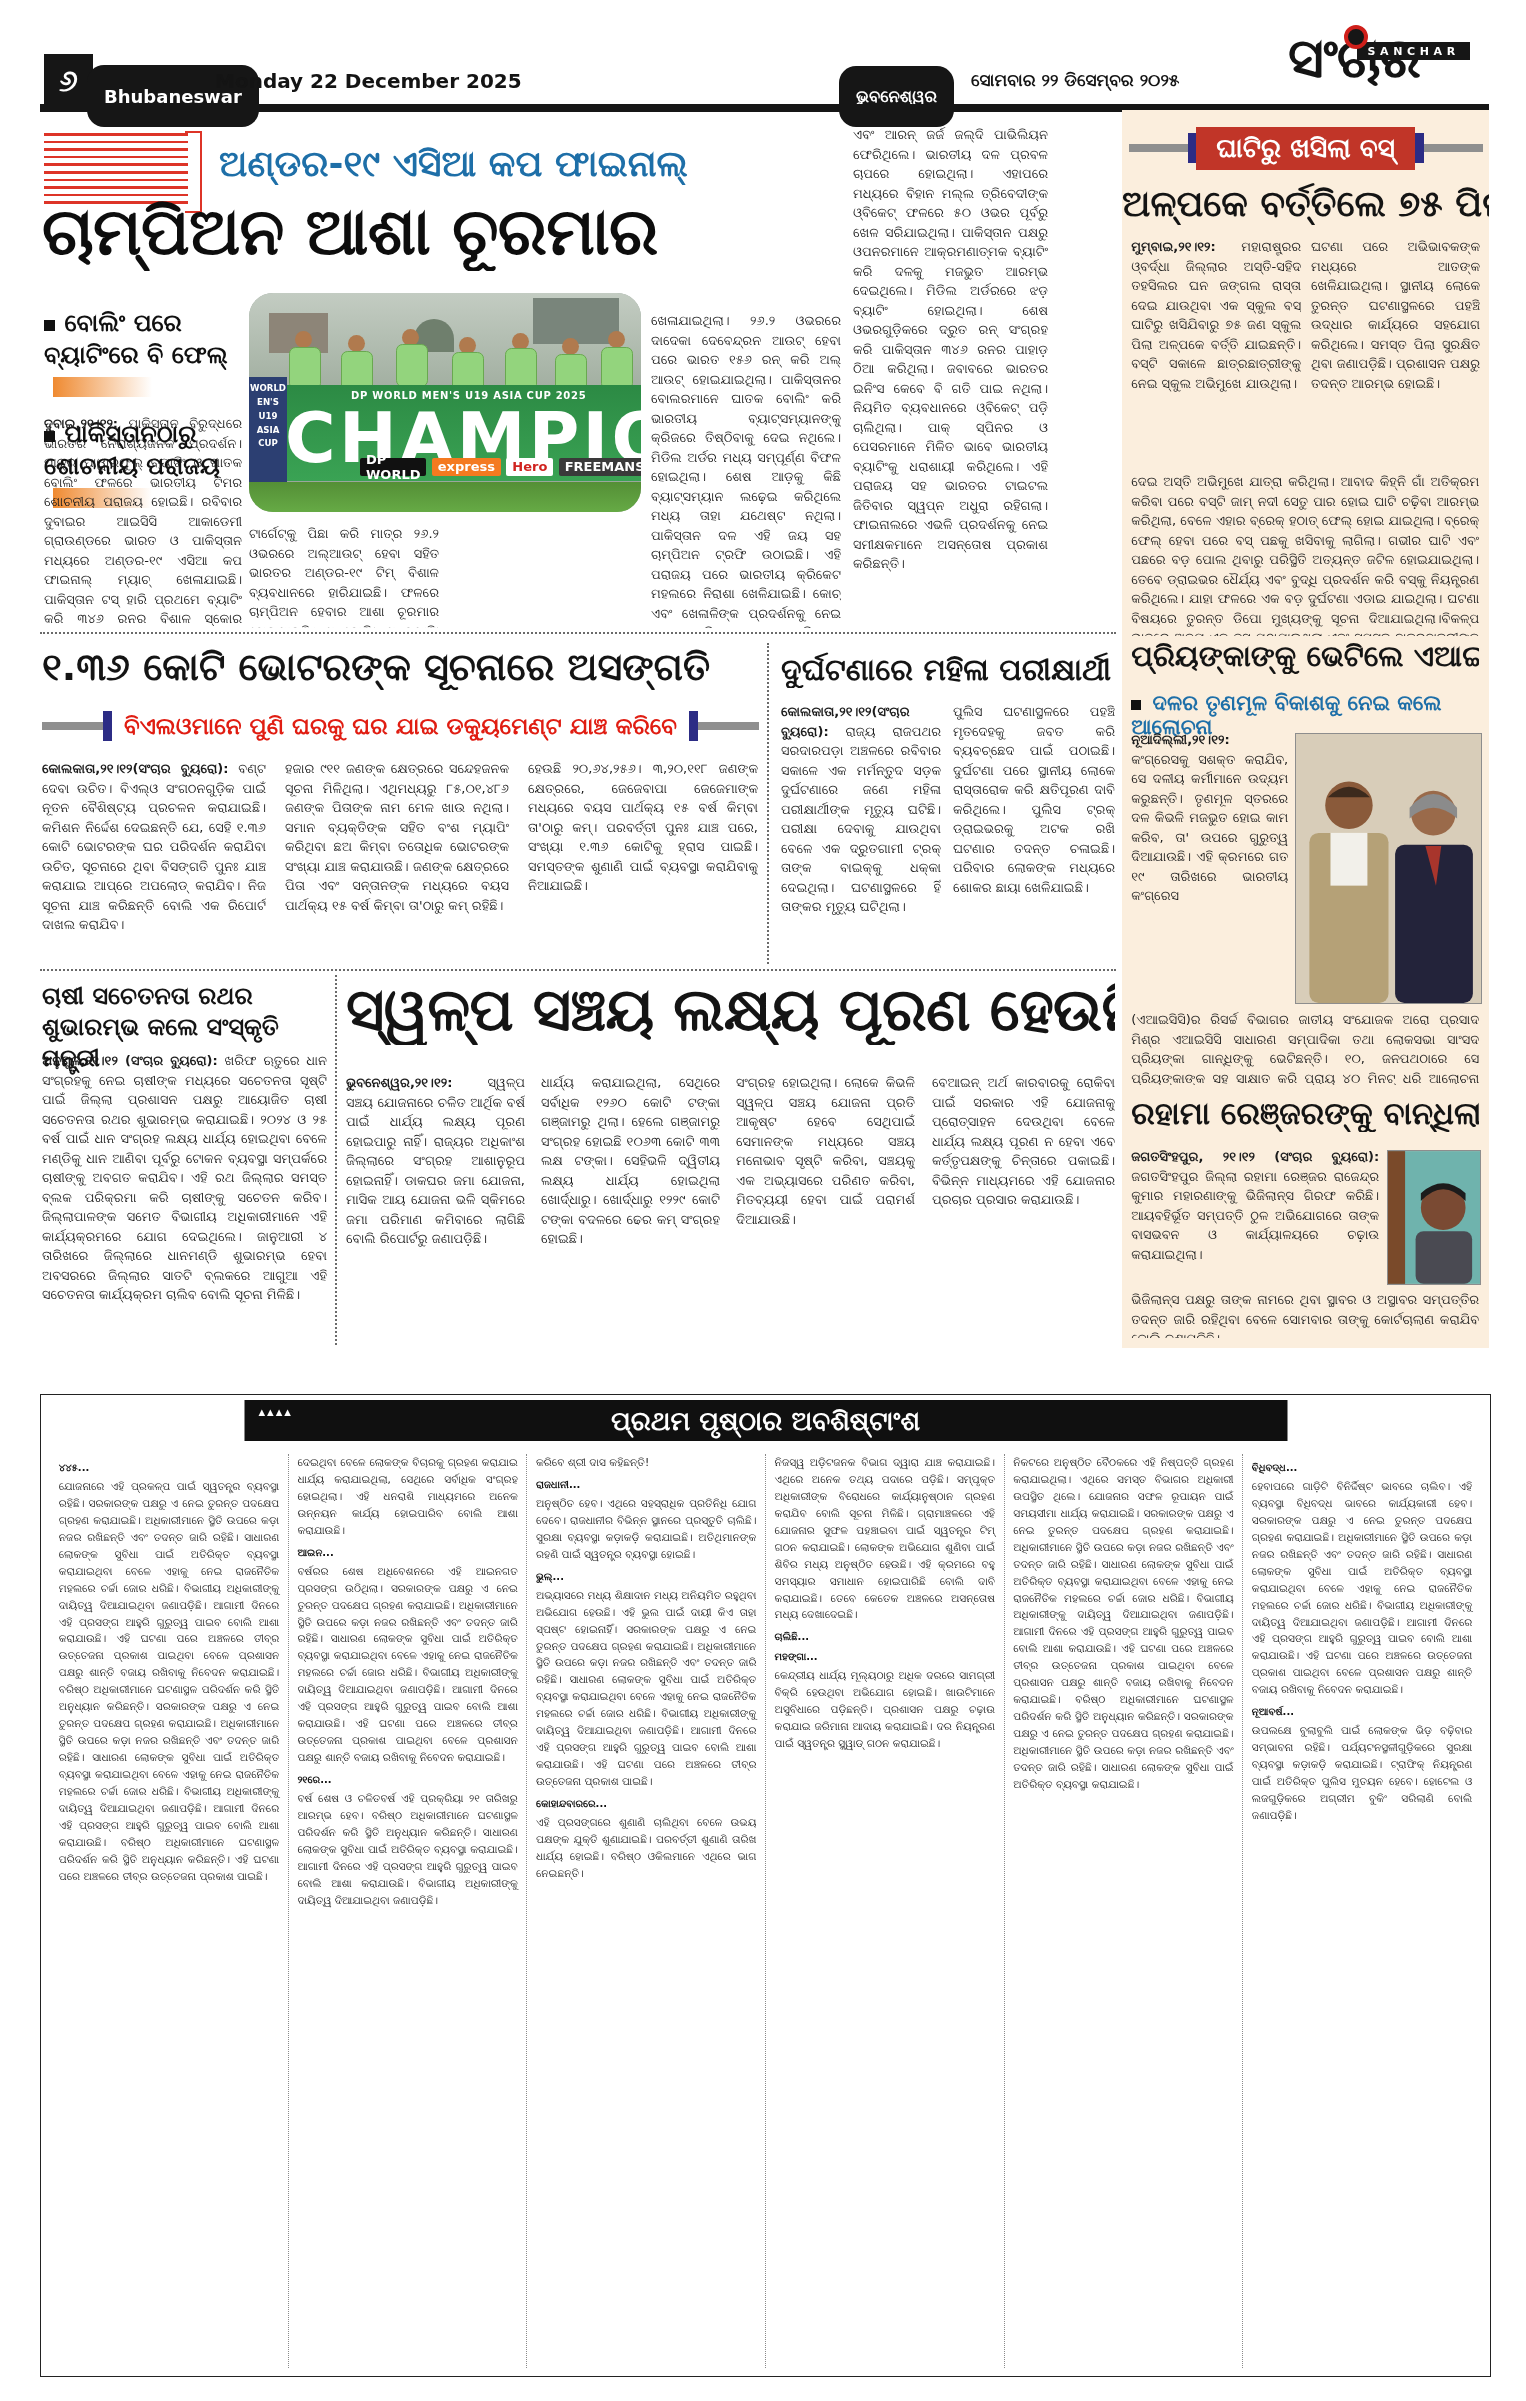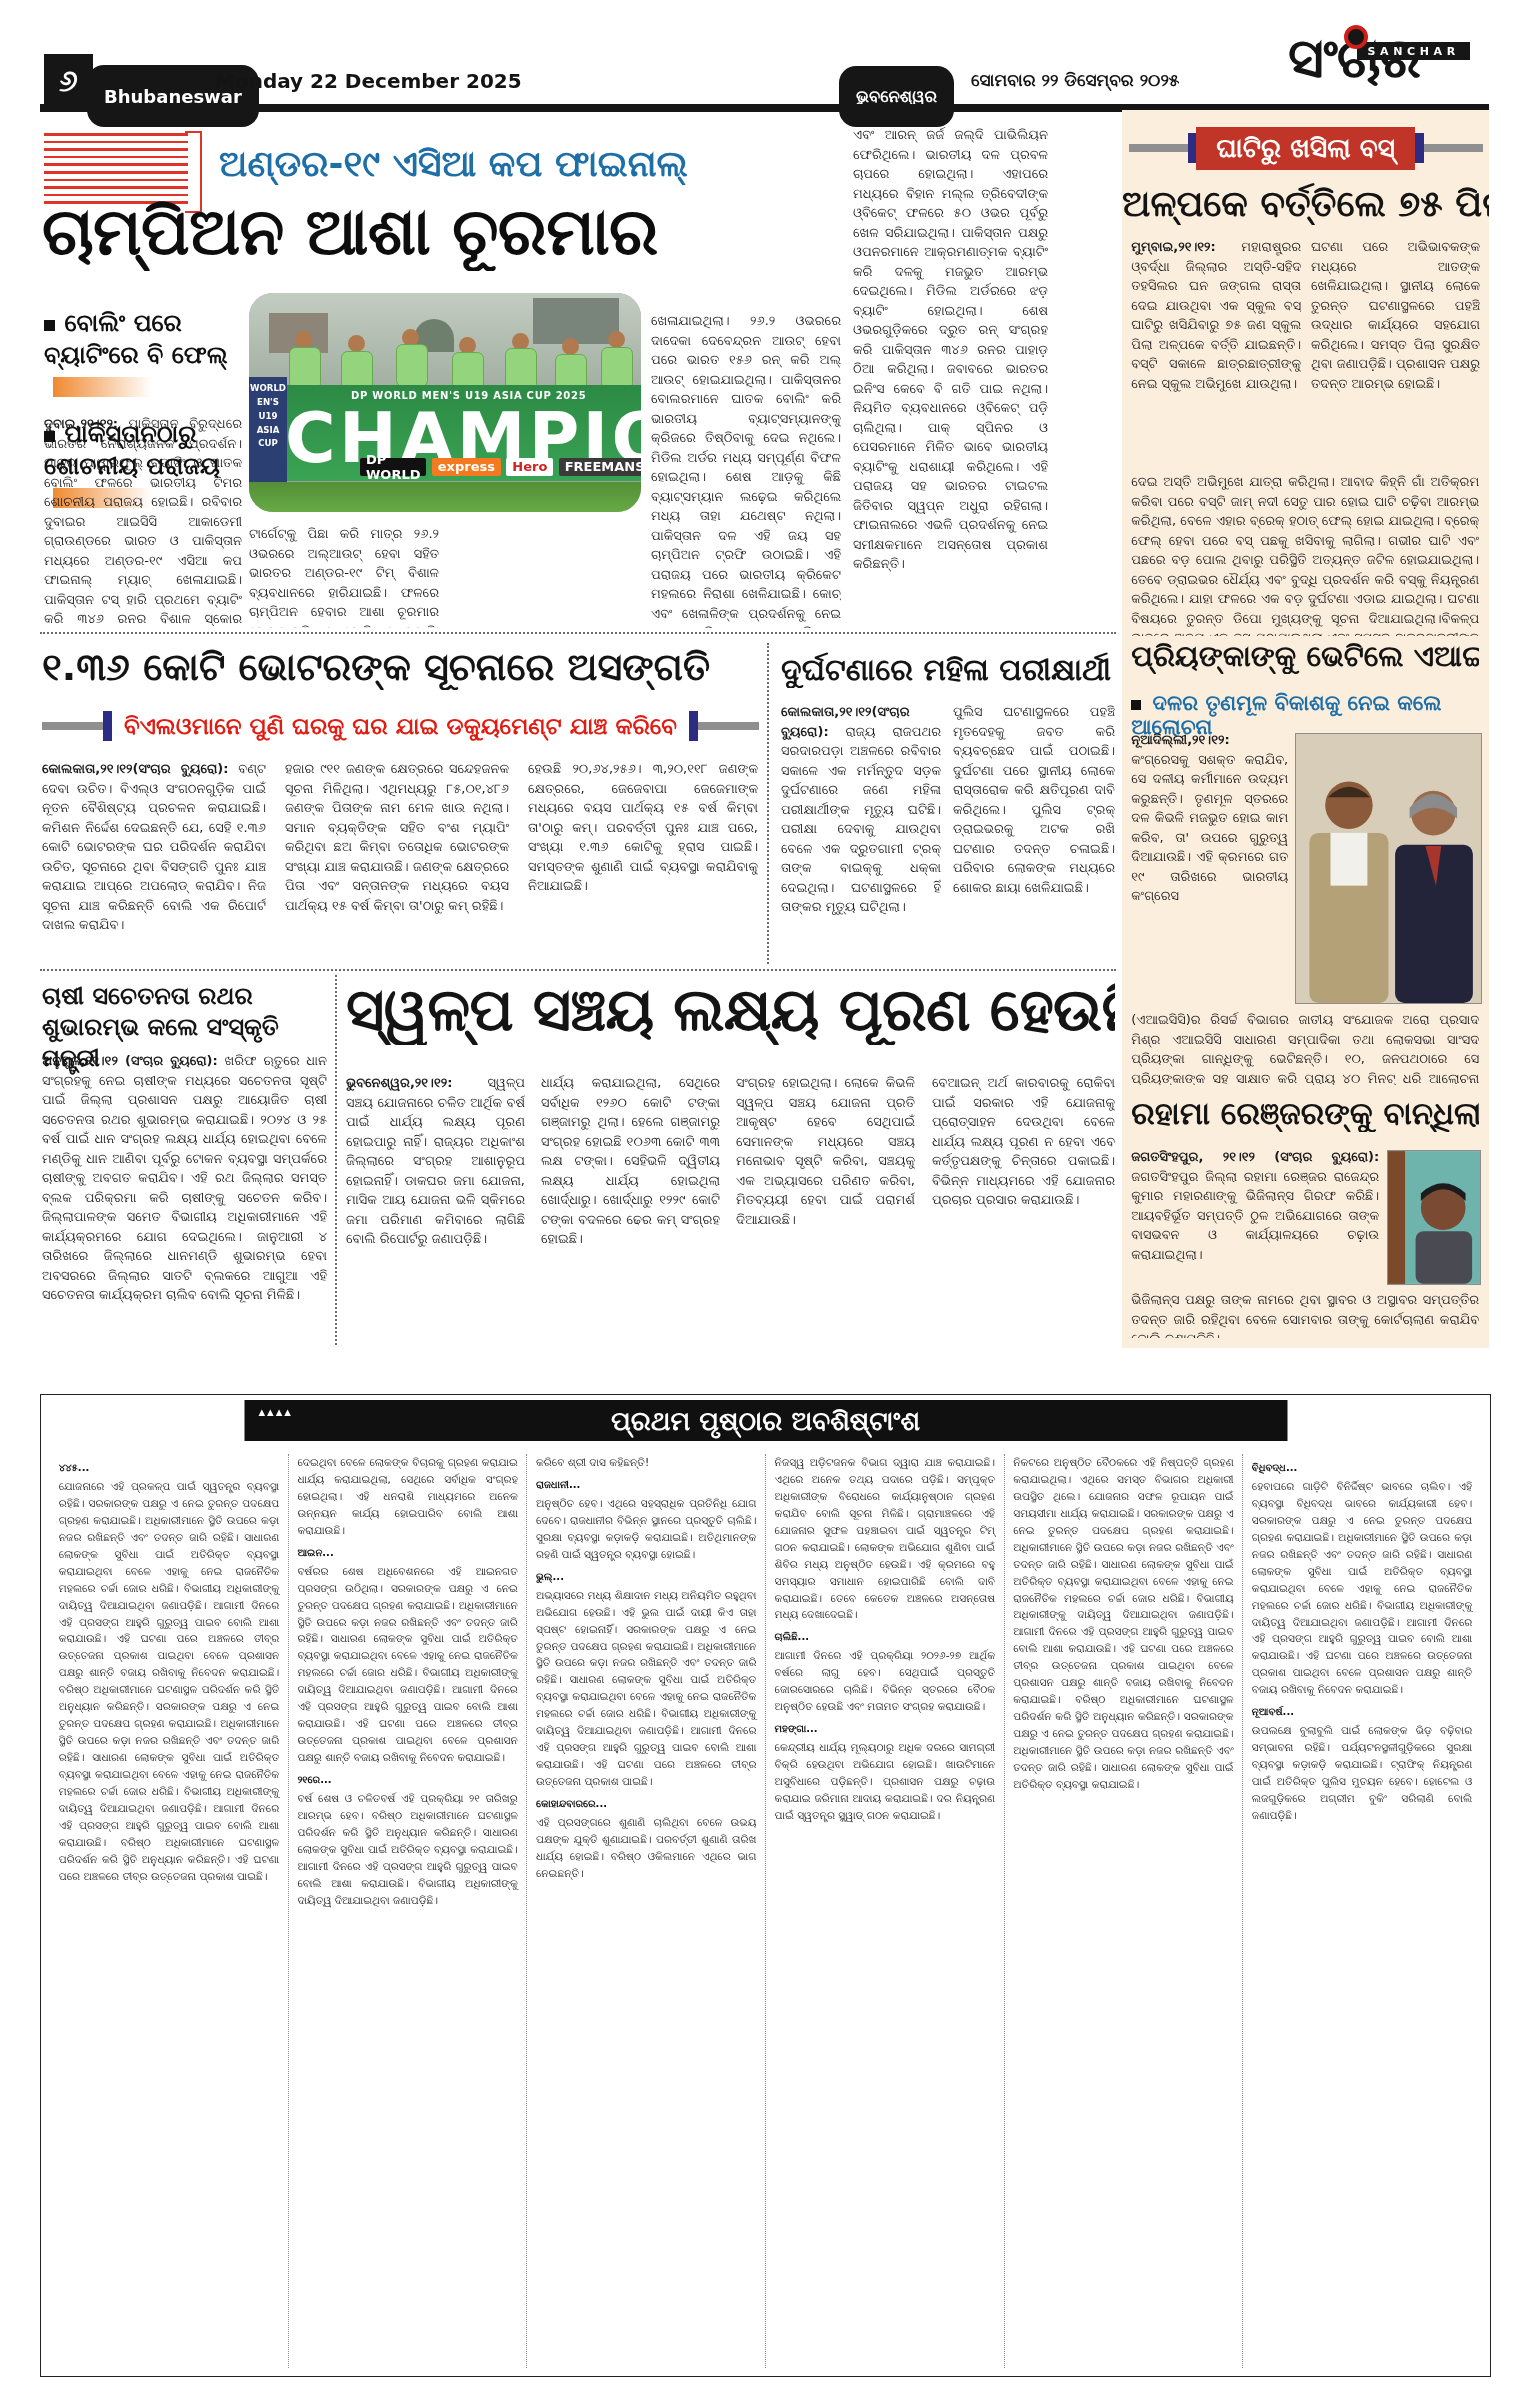--- a/index.html
+++ b/index.html
@@ -275,21 +275,20 @@
         <div class="rem-head">ରାଜଧାନୀ...</div>
         <div class="rem-p">ଅନୁଷ୍ଠିତ ହେବ। ଏଥିରେ ସହସ୍ରାଧିକ ପ୍ରତିନିଧି ଯୋଗ ଦେବେ। ରାଜଧାନୀର ବିଭିନ୍ନ ସ୍ଥାନରେ ପ୍ରସ୍ତୁତି ଚାଲିଛି। ସୁରକ୍ଷା ବ୍ୟବସ୍ଥା କଡ଼ାକଡ଼ି କରାଯାଇଛି। ଅତିଥିମାନଙ୍କ ରହଣି ପାଇଁ ସ୍ୱତନ୍ତ୍ର ବ୍ୟବସ୍ଥା ହୋଇଛି।</div>
         <div class="rem-head">ଭୁଲ୍...</div>
         <div class="rem-p">ଅଭ୍ୟାସରେ ମଧ୍ୟ ଶିକ୍ଷାଦାନ ମଧ୍ୟ ଅନିୟମିତ ରହୁଥିବା ଅଭିଯୋଗ ହେଉଛି। ଏହି ଭୁଲ ପାଇଁ ଦାୟୀ କିଏ ତାହା ସ୍ପଷ୍ଟ ହୋଇନାହିଁ। ସରକାରଙ୍କ ପକ୍ଷରୁ ଏ ନେଇ ତୁରନ୍ତ ପଦକ୍ଷେପ ଗ୍ରହଣ କରାଯାଇଛି। ଅଧିକାରୀମାନେ ସ୍ଥିତି ଉପରେ କଡ଼ା ନଜର ରଖିଛନ୍ତି ଏବଂ ତଦନ୍ତ ଜାରି ରହିଛି। ସାଧାରଣ ଲୋକଙ୍କ ସୁବିଧା ପାଇଁ ଅତିରିକ୍ତ ବ୍ୟବସ୍ଥା କରାଯାଇଥିବା ବେଳେ ଏହାକୁ ନେଇ ରାଜନୈତିକ ମହଲରେ ଚର୍ଚ୍ଚା ଜୋର ଧରିଛି। ବିଭାଗୀୟ ଅଧିକାରୀଙ୍କୁ ଦାୟିତ୍ୱ ଦିଆଯାଇଥିବା ଜଣାପଡ଼ିଛି। ଆଗାମୀ ଦିନରେ ଏହି ପ୍ରସଙ୍ଗ ଆହୁରି ଗୁରୁତ୍ୱ ପାଇବ ବୋଲି ଆଶା କରାଯାଉଛି। ଏହି ଘଟଣା ପରେ ଅଞ୍ଚଳରେ ତୀବ୍ର ଉତ୍ତେଜନା ପ୍ରକାଶ ପାଇଛି।</div>
         <div class="rem-head">କୋହାନ୍ଦବାରରେ...</div>
         <div class="rem-p">ଏହି ପ୍ରସଙ୍ଗରେ ଶୁଣାଣି ଚାଲିଥିବା ବେଳେ ଉଭୟ ପକ୍ଷଙ୍କ ଯୁକ୍ତି ଶୁଣାଯାଇଛି। ପରବର୍ତ୍ତୀ ଶୁଣାଣି ତାରିଖ ଧାର୍ଯ୍ୟ ହୋଇଛି। ବରିଷ୍ଠ ଓକିଲମାନେ ଏଥିରେ ଭାଗ ନେଇଛନ୍ତି।</div>
       </div>
       <div class="rem-col">
         <div class="rem-p">ନିଜସ୍ୱ ଅଡ଼ିଟଜନକ ବିଭାଗ ଦ୍ୱାରା ଯାଞ୍ଚ କରାଯାଇଛି। ଏଥିରେ ଅନେକ ତଥ୍ୟ ପଦାରେ ପଡ଼ିଛି। ସମ୍ପୃକ୍ତ ଅଧିକାରୀଙ୍କ ବିରୋଧରେ କାର୍ଯ୍ୟାନୁଷ୍ଠାନ ଗ୍ରହଣ କରାଯିବ ବୋଲି ସୂଚନା ମିଳିଛି। ଗ୍ରାମାଞ୍ଚଳରେ ଏହି ଯୋଜନାର ସୁଫଳ ପହଞ୍ଚାଇବା ପାଇଁ ସ୍ୱତନ୍ତ୍ର ଟିମ୍ ଗଠନ କରାଯାଇଛି। ଲୋକଙ୍କ ଅଭିଯୋଗ ଶୁଣିବା ପାଇଁ ଶିବିର ମଧ୍ୟ ଅନୁଷ୍ଠିତ ହେଉଛି। ଏହି କ୍ରମରେ ବହୁ ସମସ୍ୟାର ସମାଧାନ ହୋଇପାରିଛି ବୋଲି ଦାବି କରାଯାଇଛି। ତେବେ କେତେକ ଅଞ୍ଚଳରେ ଅସନ୍ତୋଷ ମଧ୍ୟ ଦେଖାଦେଇଛି।</div>
         <div class="rem-head">ଚାଲିଛି...</div>
-        <div class="rem-p">ଆଗାମୀ ଦିନରେ ଏହି ପ୍ରକ୍ରିୟା ୨୦୨୬-୨୭ ଆର୍ଥିକ ବର୍ଷରେ ଲାଗୁ ହେବ। ସେଥିପାଇଁ ପ୍ରସ୍ତୁତି ଜୋରସୋରରେ ଚାଲିଛି। ବିଭିନ୍ନ ସ୍ତରରେ ବୈଠକ ଅନୁଷ୍ଠିତ ହେଉଛି ଏବଂ ମତାମତ ସଂଗ୍ରହ କରାଯାଉଛି।</div>
         <div class="rem-head">ମହଙ୍ଗା...</div>
         <div class="rem-p">କେନ୍ଦ୍ରୀୟ ଧାର୍ଯ୍ୟ ମୂଲ୍ୟଠାରୁ ଅଧିକ ଦରରେ ସାମଗ୍ରୀ ବିକ୍ରି ହେଉଥିବା ଅଭିଯୋଗ ହୋଇଛି। ଖାଉଟିମାନେ ଅସୁବିଧାରେ ପଡ଼ିଛନ୍ତି। ପ୍ରଶାସନ ପକ୍ଷରୁ ଚଢ଼ାଉ କରାଯାଇ ଜରିମାନା ଆଦାୟ କରାଯାଇଛି। ଦର ନିୟନ୍ତ୍ରଣ ପାଇଁ ସ୍ୱତନ୍ତ୍ର ସ୍କ୍ୱାଡ୍ ଗଠନ କରାଯାଇଛି।</div>
       </div>
       <div class="rem-col">
         <div class="rem-p">ନିକଟରେ ଅନୁଷ୍ଠିତ ବୈଠକରେ ଏହି ନିଷ୍ପତ୍ତି ଗ୍ରହଣ କରାଯାଇଥିଲା। ଏଥିରେ ସମସ୍ତ ବିଭାଗର ଅଧିକାରୀ ଉପସ୍ଥିତ ଥିଲେ। ଯୋଜନାର ସଫଳ ରୂପାୟନ ପାଇଁ ସମୟସୀମା ଧାର୍ଯ୍ୟ କରାଯାଇଛି। ସରକାରଙ୍କ ପକ୍ଷରୁ ଏ ନେଇ ତୁରନ୍ତ ପଦକ୍ଷେପ ଗ୍ରହଣ କରାଯାଇଛି। ଅଧିକାରୀମାନେ ସ୍ଥିତି ଉପରେ କଡ଼ା ନଜର ରଖିଛନ୍ତି ଏବଂ ତଦନ୍ତ ଜାରି ରହିଛି। ସାଧାରଣ ଲୋକଙ୍କ ସୁବିଧା ପାଇଁ ଅତିରିକ୍ତ ବ୍ୟବସ୍ଥା କରାଯାଇଥିବା ବେଳେ ଏହାକୁ ନେଇ ରାଜନୈତିକ ମହଲରେ ଚର୍ଚ୍ଚା ଜୋର ଧରିଛି। ବିଭାଗୀୟ ଅଧିକାରୀଙ୍କୁ ଦାୟିତ୍ୱ ଦିଆଯାଇଥିବା ଜଣାପଡ଼ିଛି। ଆଗାମୀ ଦିନରେ ଏହି ପ୍ରସଙ୍ଗ ଆହୁରି ଗୁରୁତ୍ୱ ପାଇବ ବୋଲି ଆଶା କରାଯାଉଛି। ଏହି ଘଟଣା ପରେ ଅଞ୍ଚଳରେ ତୀବ୍ର ଉତ୍ତେଜନା ପ୍ରକାଶ ପାଇଥିବା ବେଳେ ପ୍ରଶାସନ ପକ୍ଷରୁ ଶାନ୍ତି ବଜାୟ ରଖିବାକୁ ନିବେଦନ କରାଯାଇଛି। ବରିଷ୍ଠ ଅଧିକାରୀମାନେ ଘଟଣାସ୍ଥଳ ପରିଦର୍ଶନ କରି ସ୍ଥିତି ଅନୁଧ୍ୟାନ କରିଛନ୍ତି। ସରକାରଙ୍କ ପକ୍ଷରୁ ଏ ନେଇ ତୁରନ୍ତ ପଦକ୍ଷେପ ଗ୍ରହଣ କରାଯାଇଛି। ଅଧିକାରୀମାନେ ସ୍ଥିତି ଉପରେ କଡ଼ା ନଜର ରଖିଛନ୍ତି ଏବଂ ତଦନ୍ତ ଜାରି ରହିଛି। ସାଧାରଣ ଲୋକଙ୍କ ସୁବିଧା ପାଇଁ ଅତିରିକ୍ତ ବ୍ୟବସ୍ଥା କରାଯାଇଛି।</div>
       </div>
       <div class="rem-col">
         <div class="rem-head">ବିଧିବଦ୍ଧ...</div>
         <div class="rem-p">ହେବାପରେ ଗାଡ଼ିଟି ବିନିର୍ଦ୍ଦିଷ୍ଟ ଭାବରେ ଚାଲିବ। ଏହି ବ୍ୟବସ୍ଥା ବିଧିବଦ୍ଧ ଭାବରେ କାର୍ଯ୍ୟକାରୀ ହେବ। ସରକାରଙ୍କ ପକ୍ଷରୁ ଏ ନେଇ ତୁରନ୍ତ ପଦକ୍ଷେପ ଗ୍ରହଣ କରାଯାଇଛି। ଅଧିକାରୀମାନେ ସ୍ଥିତି ଉପରେ କଡ଼ା ନଜର ରଖିଛନ୍ତି ଏବଂ ତଦନ୍ତ ଜାରି ରହିଛି। ସାଧାରଣ ଲୋକଙ୍କ ସୁବିଧା ପାଇଁ ଅତିରିକ୍ତ ବ୍ୟବସ୍ଥା କରାଯାଇଥିବା ବେଳେ ଏହାକୁ ନେଇ ରାଜନୈତିକ ମହଲରେ ଚର୍ଚ୍ଚା ଜୋର ଧରିଛି। ବିଭାଗୀୟ ଅଧିକାରୀଙ୍କୁ ଦାୟିତ୍ୱ ଦିଆଯାଇଥିବା ଜଣାପଡ଼ିଛି। ଆଗାମୀ ଦିନରେ ଏହି ପ୍ରସଙ୍ଗ ଆହୁରି ଗୁରୁତ୍ୱ ପାଇବ ବୋଲି ଆଶା କରାଯାଉଛି। ଏହି ଘଟଣା ପରେ ଅଞ୍ଚଳରେ ଉତ୍ତେଜନା ପ୍ରକାଶ ପାଇଥିବା ବେଳେ ପ୍ରଶାସନ ପକ୍ଷରୁ ଶାନ୍ତି ବଜାୟ ରଖିବାକୁ ନିବେଦନ କରାଯାଇଛି।</div>
         <div class="rem-head">ନୂଆବର୍ଷ...</div>

